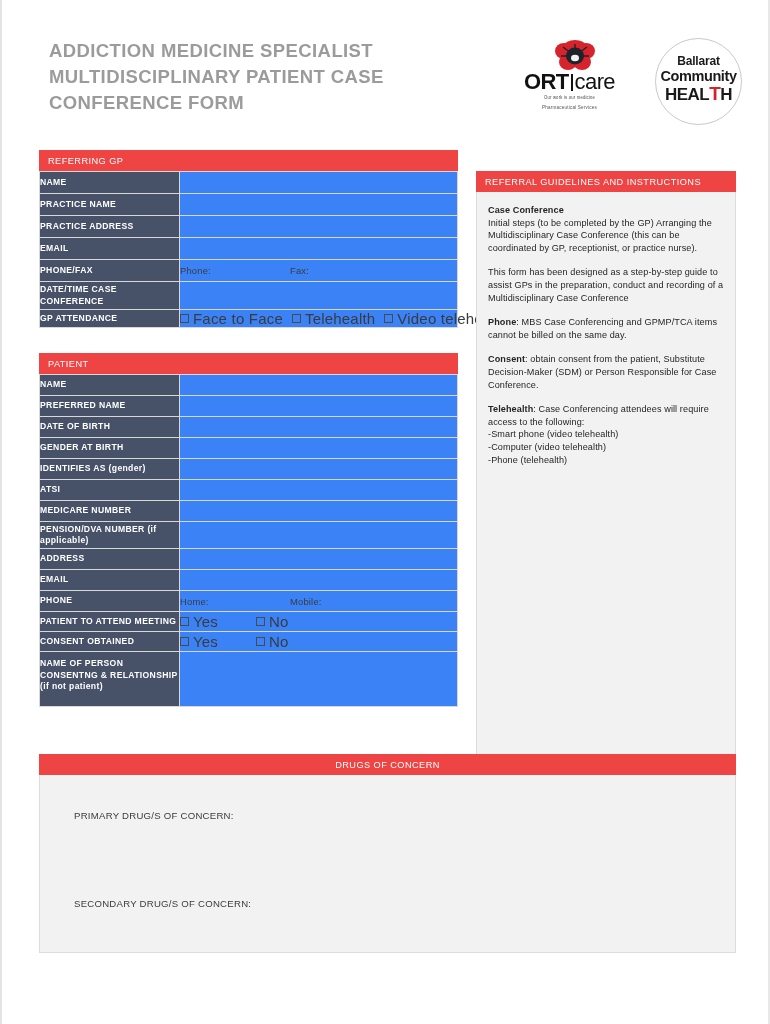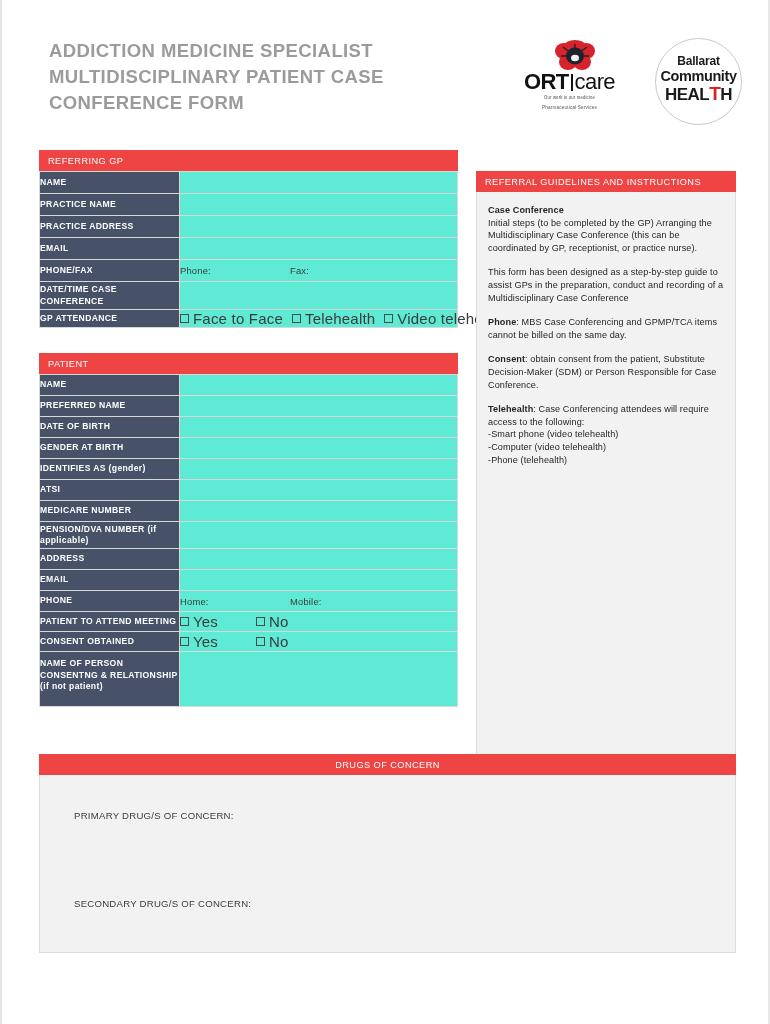--- a/index.html
+++ b/index.html
@@ -168,21 +168,21 @@
     color: #ffffff;
     font-size: 8.6px;
     font-weight: bold;
     letter-spacing: 0.35px;
     line-height: 11.5px;
     padding: 5px 0 5px 9px;
     border-color: #c3c7cf;
     width: 139px;
   }
   td.val {
-    background: #5eead4;
+    background: #3b82f6;
     color: #3b3b3b;
     font-size: 9.4px;
     padding: 5px 9px;
     letter-spacing: 0.2px;
   }
   .inline-fields { display: flex; }
   .inline-fields .f1 { width: 110px; }
   .cbx-row { display: flex; align-items: center; }
   .cbx {
     display: inline-flex;

